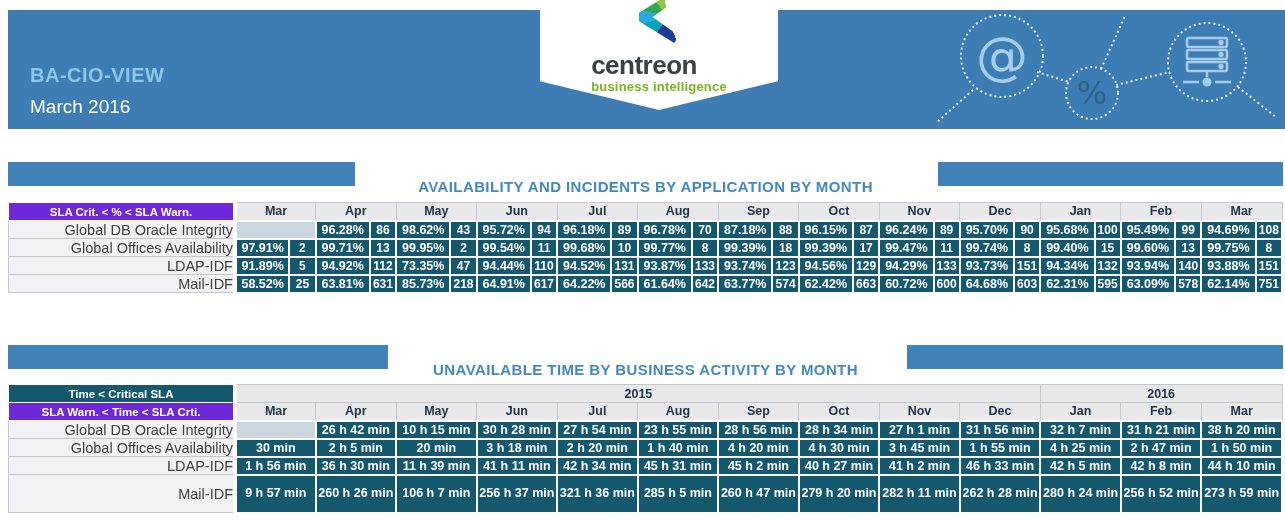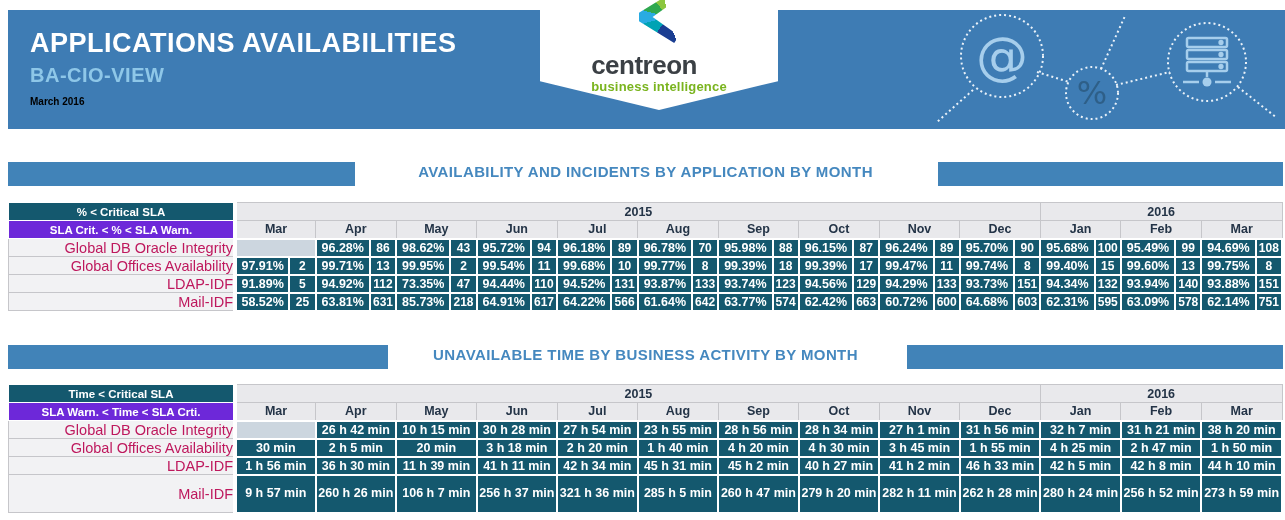--- a/index.html
+++ b/index.html
@@ -3,73 +3,72 @@
 <meta charset="utf-8">
 <style>
   html,body{margin:0;padding:0;background:#fff;}
   .page{position:relative;width:1285px;height:520px;background:#fff;overflow:hidden;
         font-family:"Liberation Sans", sans-serif;}
 
   
   .header{position:absolute;left:8px;top:10px;right:0;height:119px;background:#3E7CB4;}
   .h-title{position:absolute;left:22px;top:18px;color:#fff;font-size:27px;font-weight:bold;letter-spacing:.5px;}
   .h-sub{position:absolute;left:22px;top:54px;color:#8EC7E8;font-size:20px;font-weight:bold;letter-spacing:.5px;}
-  .h-period{position:absolute;left:22px;top:86px;color:#000000;font-size:10px;font-weight:bold;}
+  .h-period{position:absolute;left:22px;top:86px;color:#ffffff;font-size:19px;font-weight:normal;}
 
   
   .banner{position:absolute;left:540px;top:-10px;width:238px;height:120px;background:#fff;
           clip-path:polygon(0 0,100% 0,100% 76%,50% 100%,0 76%);
           display:flex;align-items:center;justify-content:center;gap:10px;padding-top:0;box-sizing:border-box;z-index:3;}
   .banner-inner{display:flex;align-items:center;gap:9px;margin-top:-16px;flex-direction:column;}
   .logo-c{width:40px;height:52px;
           background:conic-gradient(from 160deg at 72% 50%, #1B3E92 0 55deg, #00A3B4 55deg 95deg, #29ABE2 95deg 125deg, #2FA84F 125deg 162deg, #8CC63F 162deg 190deg, rgba(0,0,0,0) 190deg);
           clip-path:polygon(88% 0,100% 14%,34% 50%,100% 86%,88% 100%,0 58%,0 42%);}
   .logo-text{line-height:1;}
   .logo-brand{font-size:26px;font-weight:bold;color:#3B4045;letter-spacing:-.5px;}
   .logo-tag{font-size:13px;font-weight:bold;color:#7AB41E;margin-top:2px;letter-spacing:.2px;}
 
   .deco{position:absolute;right:0;top:0;width:360px;height:119px;}
 
   
   .sec-row{position:absolute;left:8px;right:2px;height:26px;}
   .sec-row .bar{position:absolute;top:1px;bottom:1px;background:#4183B8;}
-  .sec-title{position:absolute;left:50%;transform:translateX(-50%);top:2px;
+  .sec-title{position:absolute;left:50%;transform:translateX(-50%);top:17px;
              color:#4588BF;font-size:15px;font-weight:bold;letter-spacing:.4px;white-space:nowrap;}
   #sec0{top:161px;} #sec0 .bar-l{left:0;width:347px;} #sec0 .bar-r{right:0;width:345px;}
   #sec1{top:344px;padding-left:32px;} #sec1 .bar-l{left:0;width:380px;} #sec1 .bar-r{right:0;width:376px;}
 
   
   .thost{position:absolute;left:8px;width:1275px;}
   #t0{top:202px;} #t1{top:384px;}
   table.rpt{border-collapse:collapse;table-layout:fixed;width:1275px;}
   table.rpt td{padding:0;overflow:hidden;white-space:nowrap;}
   table.rpt tr{height:18px;}
   table.timetab tr:last-child{height:38px;}
   table.timetab tr:last-child td.time{white-space:normal;line-height:1.15;}
 
   td.lg-dark{background:#14586E;color:#fff;font-size:11.5px;font-weight:bold;text-align:center;
              border:1px solid #fff;border-right:4px solid #fff;}
   td.lg-teal{background:#6d28d9;color:#fff;font-size:11.5px;font-weight:bold;text-align:center;
              border:1px solid #fff;border-right:4px solid #fff;}
   td.yr,td.mo{background:#E9E9EC;color:#243447;font-size:12.5px;font-weight:bold;text-align:center;
               border:1px solid #C6C6CA;}
-  td.rowlab{background:#F2F2F4;color:#be185d;font-size:14.5px;text-align:right;padding-right:10px;
+  td.rowlab{background:#F2F2F4;color:#404040;font-size:14.5px;text-align:right;padding-right:10px;
             border:1px solid #C6C6CA;border-right:4px solid #fff;}
   td.pct,td.cnt,td.time{background:#14586E;color:#fff;font-size:12.5px;font-weight:bold;text-align:center;
             border:2px solid #fff;}
   td.cnt{font-size:12px;}
   td.empty{background:#CCD6DF;border:2px solid #fff;}
 </style>
 </head>
 <body>
 
 <div class="page">
 
   <div class="header">
-    <div class="h-title">APPLICATIONS AVAILABILITIES</div>
     <div class="h-sub">BA-CIO-VIEW</div>
     <div class="h-period">March 2016</div>
 
     <svg class="deco" viewBox="0 0 360 119">
       <g stroke="#EAF2F9" fill="none" stroke-dasharray="2 3" stroke-width="2">
         <circle cx="77" cy="46" r="41"></circle>
         <circle cx="167" cy="83" r="26"></circle>
         <circle cx="282" cy="52" r="39"></circle>
         <path d="M48 80 L12 112"></path>
         <path d="M112 62 L144 72"></path>
@@ -134,25 +133,20 @@
           <col style="width: 26px;">
           <col style="width: 54px;">
           <col style="width: 26px;">
           <col style="width: 54px;">
           <col style="width: 26px;">
           <col style="width: 54px;">
           <col style="width: 26px;">
         </colgroup>
         <tbody>
           <tr>
-            <td class="lg-dark">% &lt; Critical SLA</td>
-            <td class="yr" colspan="20">2015</td>
-            <td class="yr" colspan="6">2016</td>
-          </tr>
-          <tr>
             <td class="lg-teal">SLA Crit. &lt; % &lt; SLA Warn.</td>
             <td class="mo" colspan="2">Mar</td>
             <td class="mo" colspan="2">Apr</td>
             <td class="mo" colspan="2">May</td>
             <td class="mo" colspan="2">Jun</td>
             <td class="mo" colspan="2">Jul</td>
             <td class="mo" colspan="2">Aug</td>
             <td class="mo" colspan="2">Sep</td>
             <td class="mo" colspan="2">Oct</td>
             <td class="mo" colspan="2">Nov</td>
@@ -167,21 +161,21 @@
             <td class="pct">96.28%</td>
             <td class="cnt">86</td>
             <td class="pct">98.62%</td>
             <td class="cnt">43</td>
             <td class="pct">95.72%</td>
             <td class="cnt">94</td>
             <td class="pct">96.18%</td>
             <td class="cnt">89</td>
             <td class="pct">96.78%</td>
             <td class="cnt">70</td>
-            <td class="pct">95.98%</td>
+            <td class="pct">87.18%</td>
             <td class="cnt">88</td>
             <td class="pct">96.15%</td>
             <td class="cnt">87</td>
             <td class="pct">96.24%</td>
             <td class="cnt">89</td>
             <td class="pct">95.70%</td>
             <td class="cnt">90</td>
             <td class="pct">95.68%</td>
             <td class="cnt">100</td>
             <td class="pct">95.49%</td>

